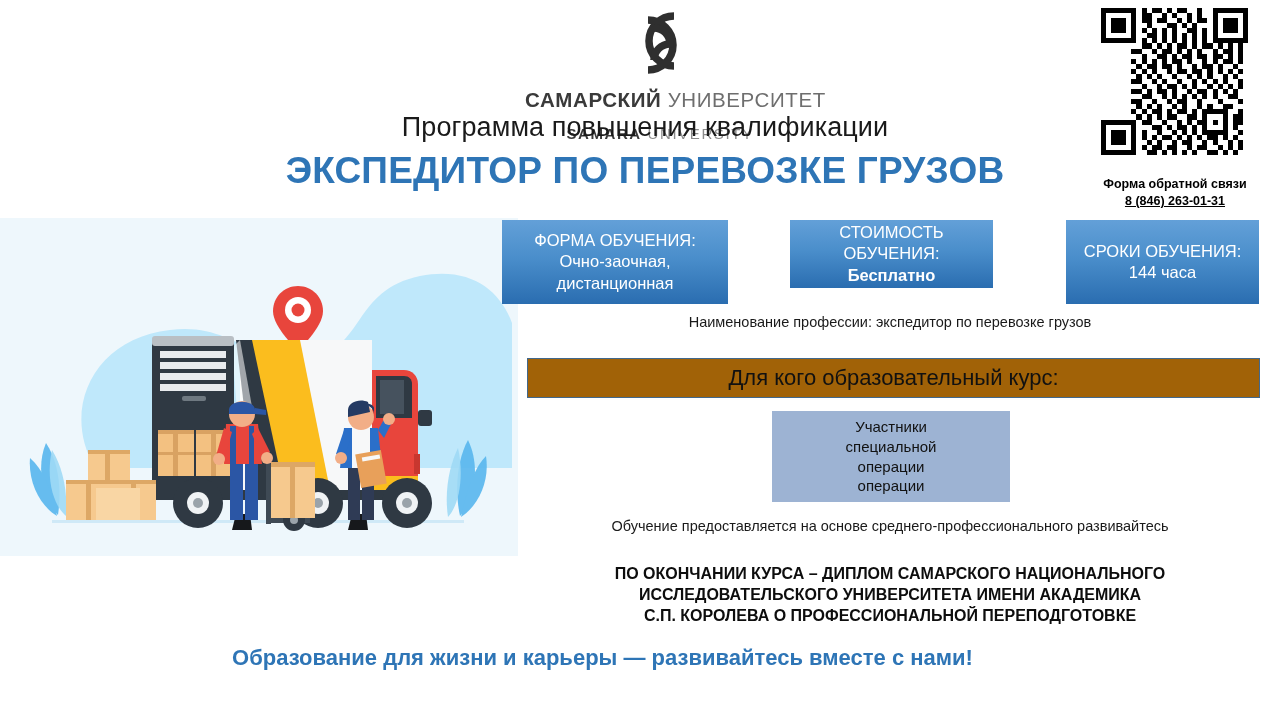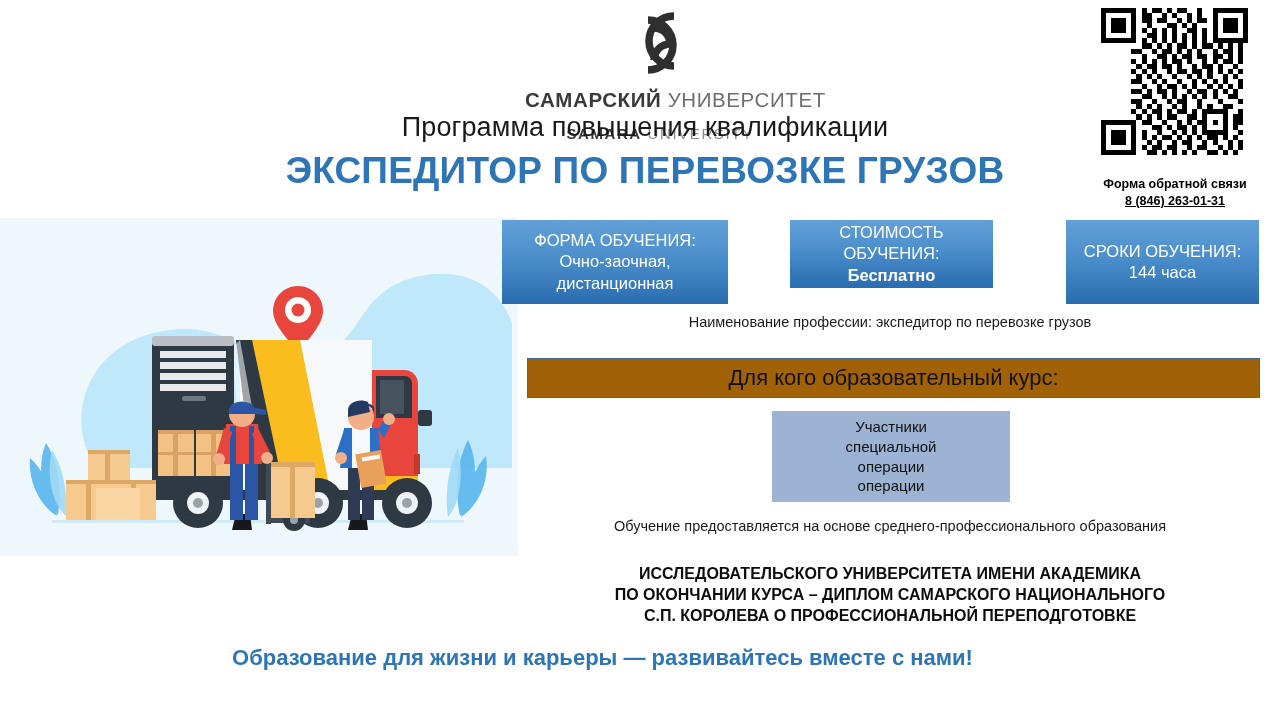--- a/index.html
+++ b/index.html
@@ -539,23 +539,23 @@
 
   <div class="audience">
     <div>
       <div>Участники</div>
       <div>специальной</div>
       <div>операции</div>
       <div>операции</div>
     </div>
   </div>
 
-  <div class="base-edu">Обучение предоставляется на основе среднего-профессионального образования</div>
+  <div class="base-edu">Обучение предоставляется на основе среднего-профессионального развивайтесь</div>
 
   <div class="diploma">
+    <div>ПО ОКОНЧАНИИ КУРСА – ДИПЛОМ САМАРСКОГО НАЦИОНАЛЬНОГО</div>
     <div>ИССЛЕДОВАТЕЛЬСКОГО УНИВЕРСИТЕТА ИМЕНИ АКАДЕМИКА</div>
-    <div>ПО ОКОНЧАНИИ КУРСА – ДИПЛОМ САМАРСКОГО НАЦИОНАЛЬНОГО</div>
     <div>С.П. КОРОЛЕВА О ПРОФЕССИОНАЛЬНОЙ ПЕРЕПОДГОТОВКЕ</div>
   </div>
 
   <div class="footer-slogan">Образование для жизни и карьеры — развивайтесь вместе с нами!</div>
 
 </div>
 
 </body></html>

